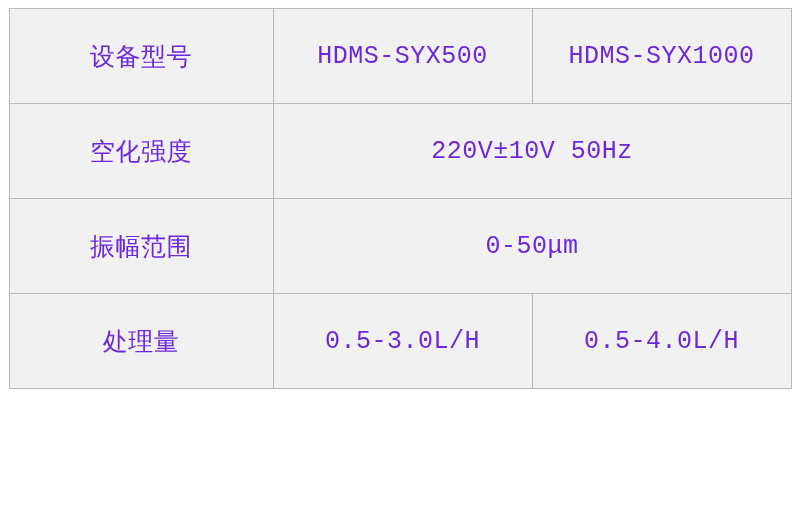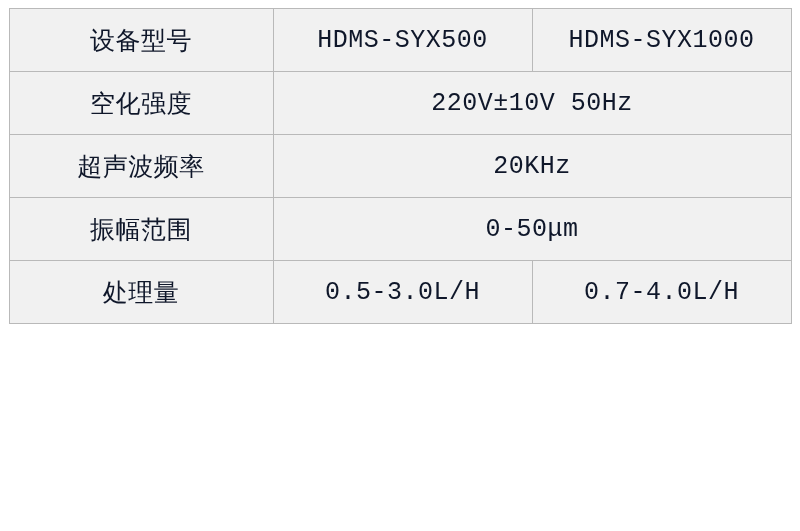--- a/index.html
+++ b/index.html
@@ -17,24 +17,24 @@
     border-collapse: collapse;
     width: 782px;
     margin: 8px auto 0 auto;
     table-layout: fixed;
   }
   .spec-table td {
     border: 1px solid #b9b9b9;
     background: #f1f1f1;
     text-align: center;
     vertical-align: middle;
-    color: #0f172a;
+    color: #6d28d9;
     font-size: 25px;
     letter-spacing: 0.5px;
-    padding: 0;
+    padding: 16px;
     height: 62px;
     white-space: nowrap;
   }
   .col-label { width: 264px; }
   .col-a { width: 259px; }
   .col-b { width: 259px; }
   .label-cell {
     letter-spacing: 2px;
   }
   .val-latin {
@@ -57,32 +57,28 @@
       <td class="val-latin">HDMS-SYX500</td>
       <td class="val-latin">HDMS-SYX1000</td>
     </tr>
 
 
     <tr>
       <td class="label-cell">空化强度</td>
       <td class="val-latin" colspan="2">220V±10V  50Hz</td>
     </tr>
 
-    <tr>
-      <td class="label-cell">超声波频率</td>
-      <td class="val-latin" colspan="2">20KHz</td>
-    </tr>
 
     <tr>
       <td class="label-cell">振幅范围</td>
       <td class="val-latin" colspan="2">0-50μm</td>
     </tr>
 
 
 
     <tr>
       <td class="label-cell">处理量</td>
       <td class="val-latin">0.5-3.0L/H</td>
-      <td class="val-latin">0.7-4.0L/H</td>
+      <td class="val-latin">0.5-4.0L/H</td>
     </tr>
 
   </tbody>
 </table>
 
 </body></html>

